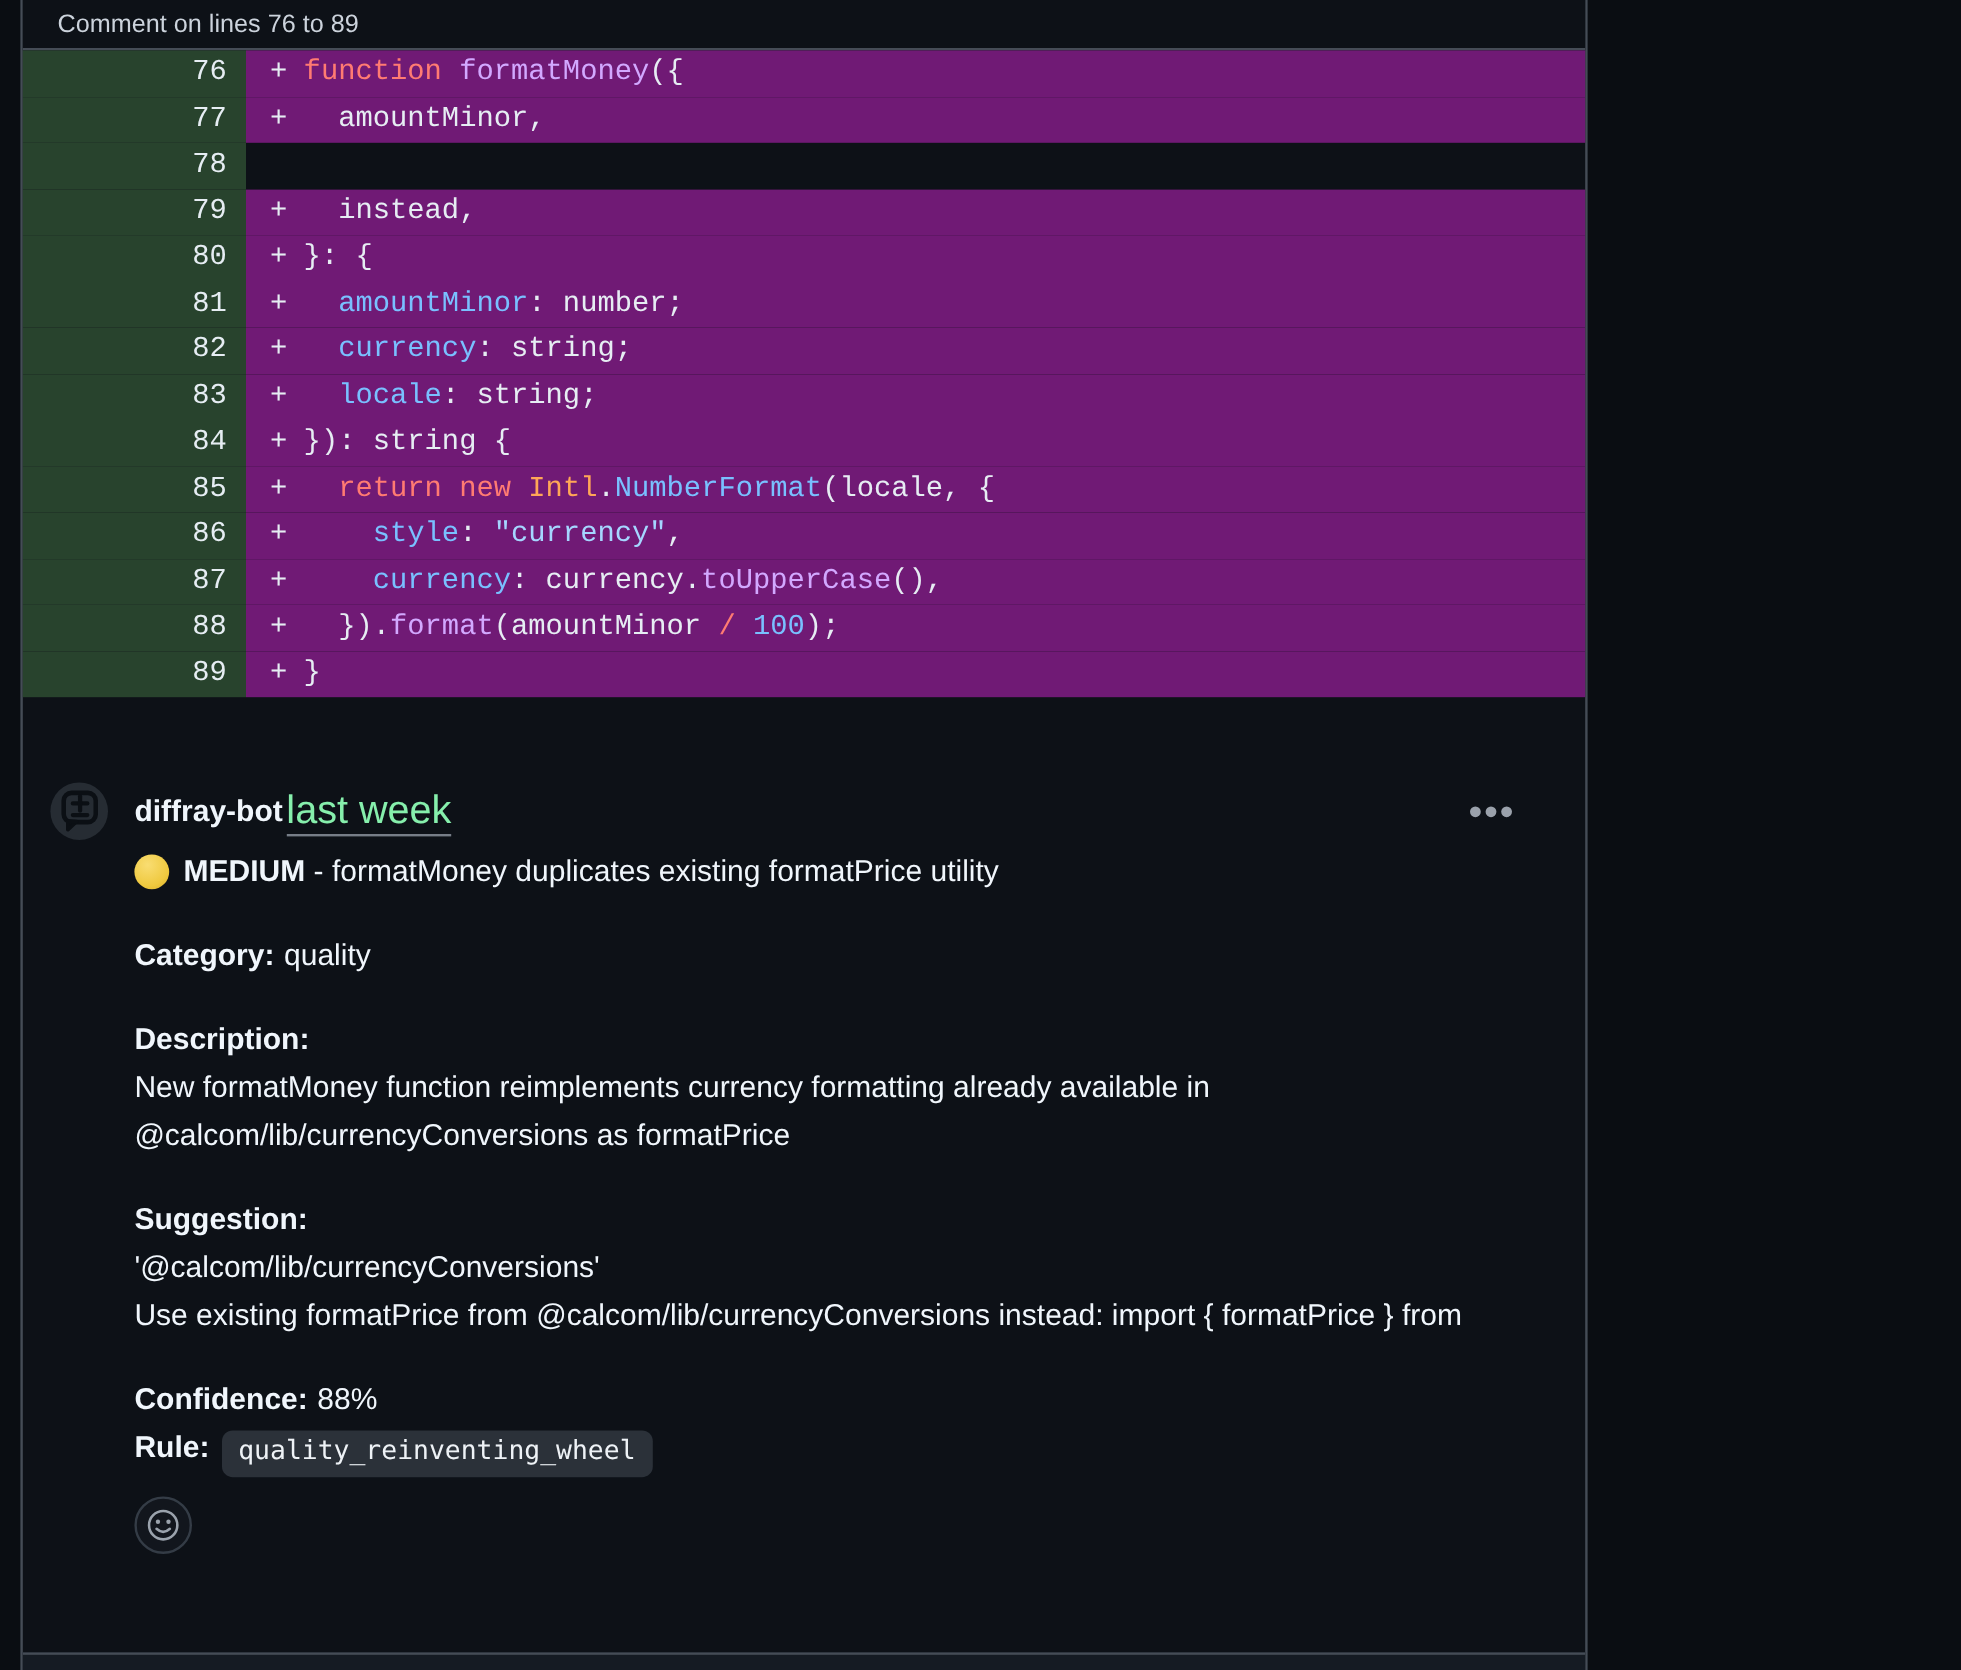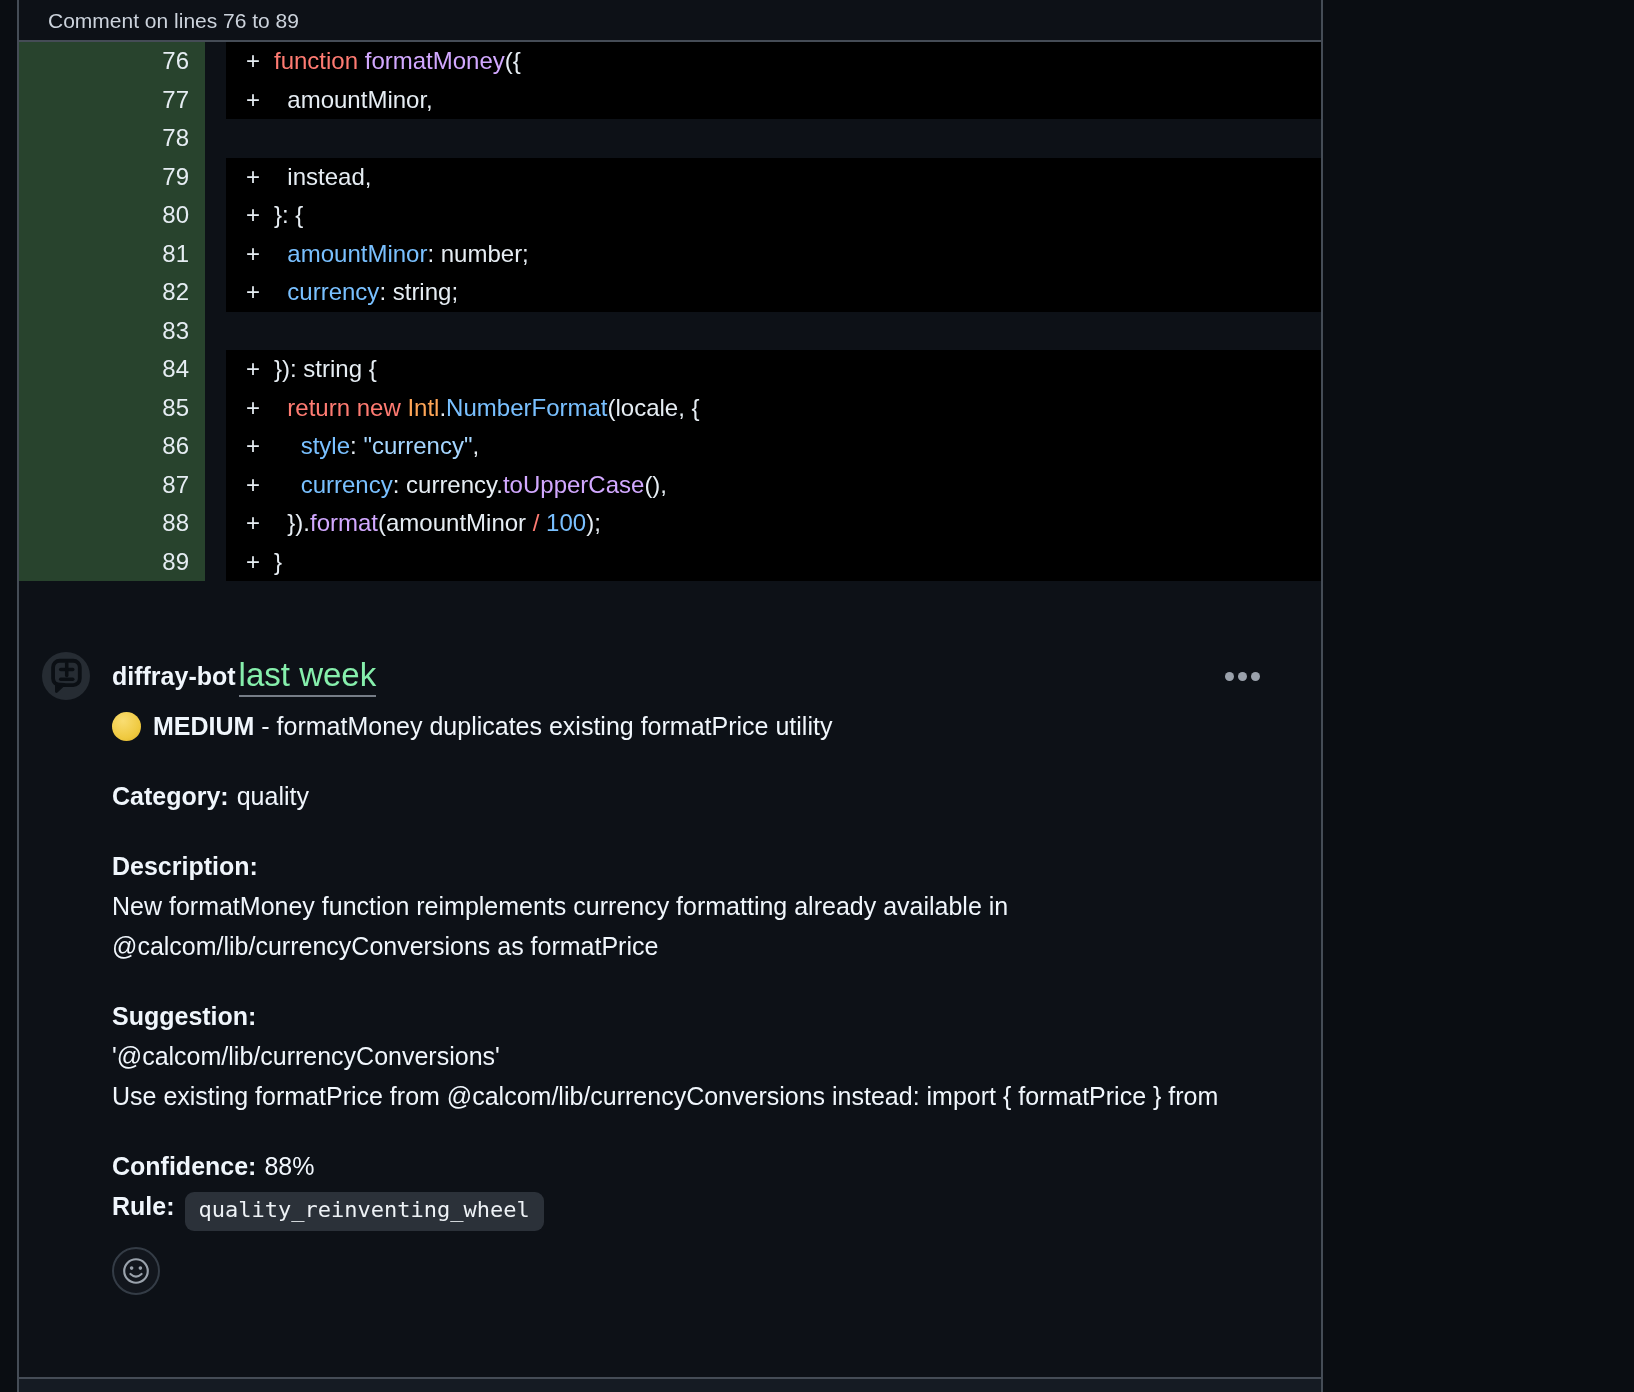--- a/index.html
+++ b/index.html
@@ -14,27 +14,27 @@
     background:#0d1117;
   }
   
   .thread-header {
     height:42px; line-height:42px; padding-left:29px;
     font-size:21px; color:#ccd3dc; border-bottom:2px solid #454c56;
     background:#0d1117;
   }
   
   .diff { width:100%; }
-  .diff-row { display:flex; height:38.5px; font-family:Liberation Sans, sans-serif; font-size:24px;gap:21px; }
+  .diff-row { display:flex; height:38.5px; font-family:Liberation Mono, monospace; font-size:24px; }
   .diff-gutter {
     width:186px; flex:0 0 186px; background:#28432d; color:#e6edf3;
     text-align:right; padding-right:16px; line-height:38.5px; cursor:pointer;
   }
   .diff-code {
-    flex:1; background:#000000; padding-left:20px; line-height:38.5px;
+    flex:1; background:#701a75; padding-left:20px; line-height:38.5px;
     white-space:pre; color:#e6edf3;
   }
   .diff-sign { display:inline-block; width:28px; }
   
   .comment { padding:71px 16px 0 23px; }
   .comment-head { display:flex; align-items:center; height:48px; }
   .avatar {
     width:48px; height:48px; border-radius:50%; background:#262c33;
     display:flex; align-items:center; justify-content:center; cursor:pointer;
     flex:0 0 48px;
@@ -104,20 +104,21 @@
         <div class="diff-row">
           <div class="diff-gutter">81</div>
           <div class="diff-code"><span class="diff-sign">+</span><span style="color: rgb(230, 237, 243);">  </span><span style="color: rgb(121, 192, 255);">amountMinor</span><span style="color: rgb(230, 237, 243);">: number;</span></div>
         </div>
         <div class="diff-row">
           <div class="diff-gutter">82</div>
           <div class="diff-code"><span class="diff-sign">+</span><span style="color: rgb(230, 237, 243);">  </span><span style="color: rgb(121, 192, 255);">currency</span><span style="color: rgb(230, 237, 243);">: string;</span></div>
         </div>
         <div class="diff-row">
           <div class="diff-gutter">83</div>
+          <div class="diff-code"><span class="diff-sign">+</span><span style="color: rgb(230, 237, 243);">  </span><span style="color: rgb(121, 192, 255);">locale</span><span style="color: rgb(230, 237, 243);">: string;</span></div>
         </div>
         <div class="diff-row">
           <div class="diff-gutter">84</div>
           <div class="diff-code"><span class="diff-sign">+</span><span style="color: rgb(230, 237, 243);">}): string {</span></div>
         </div>
         <div class="diff-row">
           <div class="diff-gutter">85</div>
           <div class="diff-code"><span class="diff-sign">+</span><span style="color: rgb(230, 237, 243);">  </span><span style="color: rgb(255, 123, 114);">return</span><span style="color: rgb(230, 237, 243);"> </span><span style="color: rgb(255, 123, 114);">new</span><span style="color: rgb(230, 237, 243);"> </span><span style="color: rgb(255, 166, 87);">Intl</span><span style="color: rgb(230, 237, 243);">.</span><span style="color: rgb(121, 192, 255);">NumberFormat</span><span style="color: rgb(230, 237, 243);">(locale, {</span></div>
         </div>
         <div class="diff-row">

